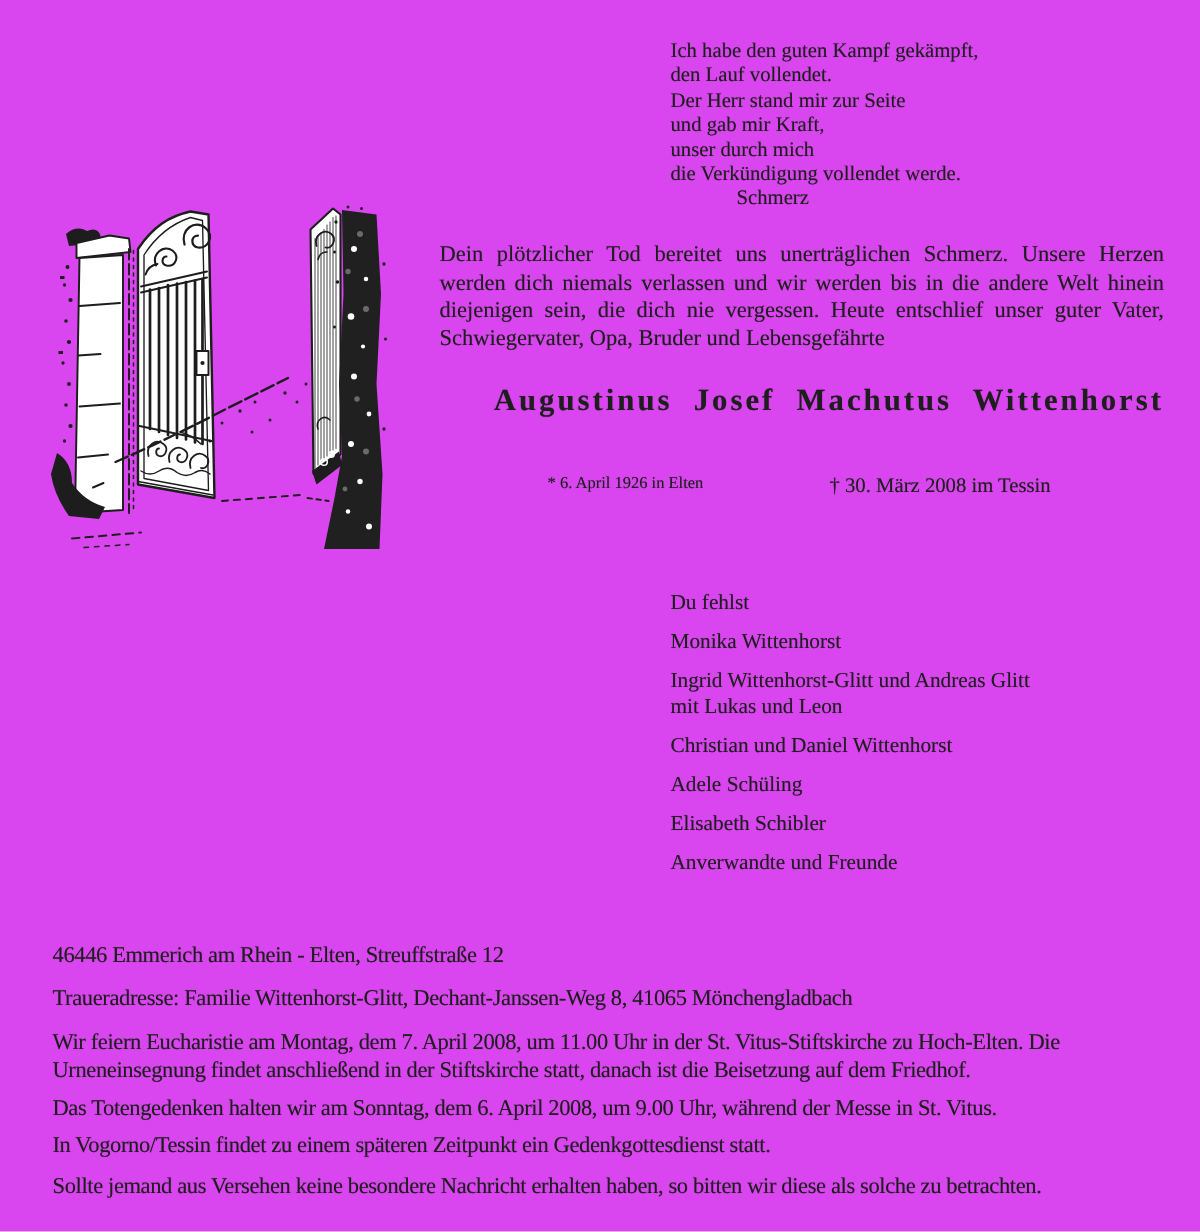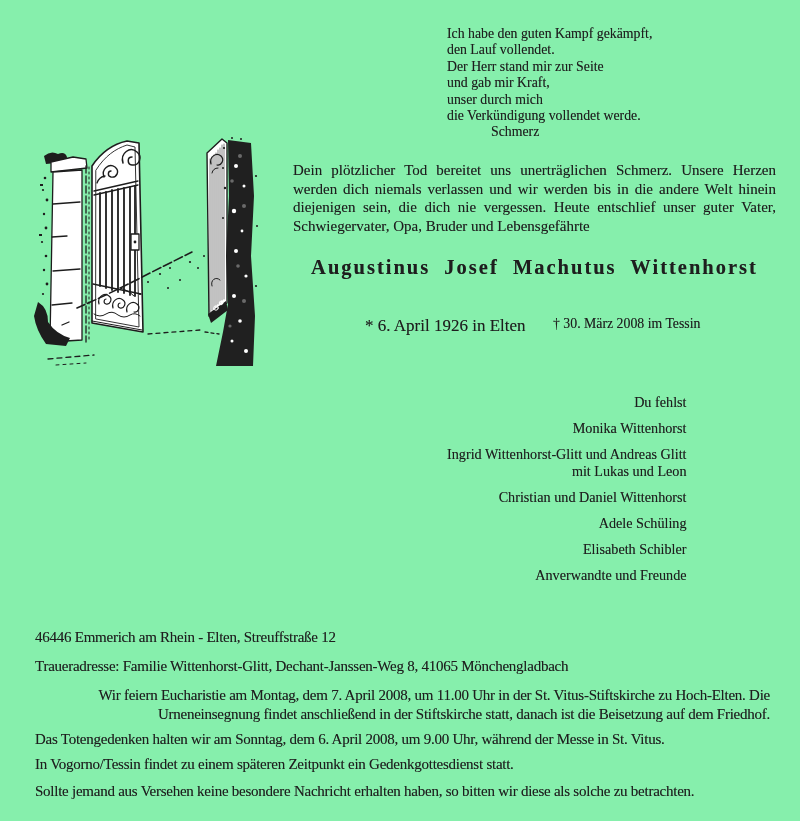--- a/index.html
+++ b/index.html
@@ -1,31 +1,31 @@
 <!DOCTYPE html>
 <html><head>
 <meta charset="utf-8">
 <style>
   html,body { margin:0; padding:0; background:#ffffff; }
   .page {
-    position:relative; width:800px; height:821px; background:#86efac;
+    position:relative; width:800px; height:821px; background:#d946ef;
     font-family:"Liberation Serif", serif; color:#1e1e1e; overflow:hidden;
     text-shadow: 0 0 0.45px rgba(30,30,30,0.45);
   }
   .gate { position:absolute; left:20px; top:136px; }
   .poem { position:absolute; left:447px; top:26px; font-size:13.8px; line-height:16.4px; white-space:nowrap; }
   .poem-attrib { padding-left:44px; }
   .intro { position:absolute; left:293px; top:161px; width:483px; margin:0; font-size:15px; line-height:18.7px; text-align:justify; }
-  .name { position:absolute; left:293px; top:256px; width:483px; margin:0; font-size:20.5px; font-weight:bold; text-align:center; letter-spacing:2px; word-spacing:7px; white-space:nowrap; }
-  .birth { position:absolute; left:365px; top:316px; font-size:17px; white-space:nowrap; }
+  .name { position:absolute; left:293px; top:256px; width:483px; margin:0; font-size:20.5px; font-weight:bold; text-align:right; letter-spacing:2px; word-spacing:7px; white-space:nowrap; }
+  .birth { position:absolute; left:365px; top:316px; font-size:11px; white-space:nowrap; }
   .death { position:absolute; left:553px; top:316px; font-size:13.8px; white-space:nowrap; }
   .mourners { position:absolute; left:447px; top:394px; font-size:14.2px; }
-  .m-entry { line-height:17px; margin:0 0 9px 0; white-space:nowrap;text-align:right; }
+  .m-entry { line-height:17px; margin:0 0 9px 0; white-space:nowrap; }
   .footer p { position:absolute; left:35px; margin:0; font-size:15px; line-height:18.6px; letter-spacing:-0.25px; white-space:nowrap; }
-  .f1 { top:628px; } .f2 { top:657px; } .f3 { top:686px; white-space:normal !important; width:735px;text-align:right; }
+  .f1 { top:628px; } .f2 { top:657px; } .f3 { top:686px; white-space:normal !important; width:735px; }
   .f5 { top:730px; } .f6 { top:755px; } .f7 { top:782px; }
 </style>
 </head>
 <body>
 
 <div class="page">
 
   <svg class="gate" width="240" height="232" viewBox="0 0 240 232" aria-hidden="true">
     <g stroke="#1d1d1d" fill="none" stroke-width="1.3" stroke-linecap="round" stroke-linejoin="round">
 

